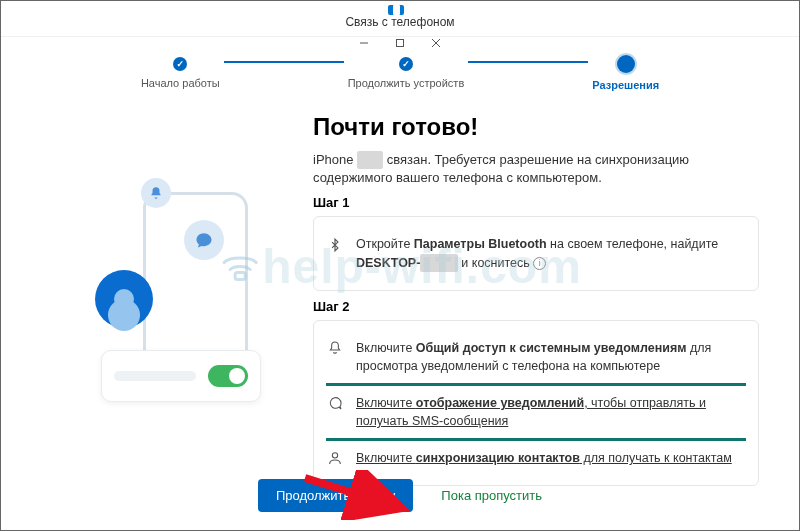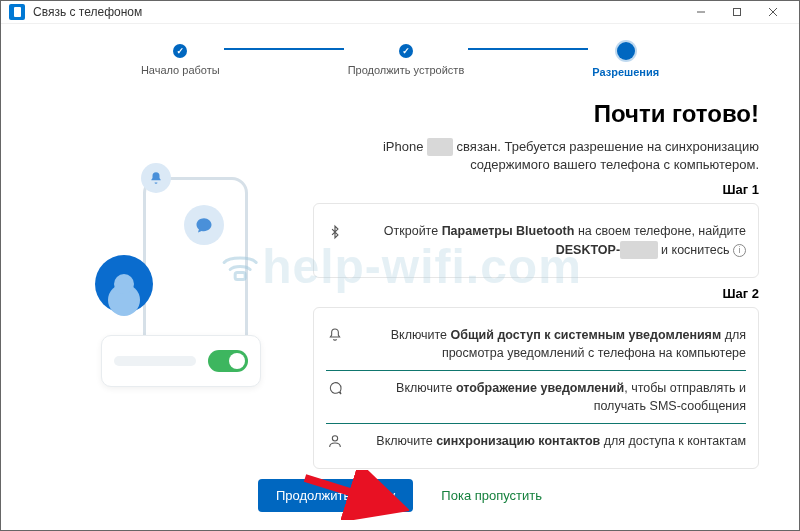--- a/index.html
+++ b/index.html
@@ -1,50 +1,50 @@
 <!DOCTYPE html>
 <html><head>
   <meta charset="utf-8">
   <style>
     * { box-sizing: border-box; margin: 0; padding: 0; }
     body { font-family: 'Segoe UI', Tahoma, sans-serif; background: #fff; width: 800px; height: 531px; overflow: hidden; position: relative; border: 1px solid #666; }
-    .titlebar { display: flex; align-items: center; height: 23px; padding: 4px 8px; border-bottom: 1px solid #f0f0f0; }
+    .titlebar { display: flex; align-items: center; height: 36px; padding: 4px 8px; border-bottom: 1px solid #f0f0f0; flex-direction: column; }
     .app-icon { width: 16px; height: 16px; background: #0078d4; border-radius: 2px; margin-right: 8px; display: flex; align-items: center; justify-content: center; }
     .app-icon::after { content: ''; width: 7px; height: 10px; background: #fff; border-radius: 1px; }
     .title-text { font-size: 12px; color: #333; flex: 1; }
     .win-controls { display: flex; gap: 0; }
     .win-btn { width: 36px; height: 28px; display: flex; align-items: center; justify-content: center; cursor: pointer; color: #555; }
     .stepper { display: flex; align-items: center; justify-content: center; padding: 18px 0 6px; gap: 0; text-align: right; }
     .step { display: flex; flex-direction: column; align-items: center; position: relative; }
     .step-dot { width: 14px; height: 14px; border-radius: 50%; background: #0067c0; display: flex; align-items: center; justify-content: center; }
     .step-dot.done::after { content: '✓'; color: #fff; font-size: 9px; font-weight: bold; }
     .step-dot.current { width: 18px; height: 18px; box-shadow: 0 0 0 2px rgba(0,103,192,.25); }
     .step-line { width: 120px; height: 2px; background: #0067c0; margin: 0 4px; align-self: flex-start; margin-top: 6px; }
     .step-label { font-size: 11px; color: #555; margin-top: 6px; }
     .step.current .step-label { color: #0067c0; font-weight: 600; }
-    .content { display: flex; padding: 10px 40px 0 40px; gap: 12px; text-align: right; }
+    .content { display: flex; padding: 10px 40px 0 40px; gap: 12px; }
     .illustration { width: 260px; display: flex; align-items: center; justify-content: center; padding-top: 30px; }
     .phone-illus { position: relative; width: 200px; height: 260px; }
     .phone-body { position: absolute; left: 72px; top: 10px; width: 105px; height: 195px; border: 3px solid #d6e0e8; border-radius: 16px; background: #fff; }
     .bubble-bell { position: absolute; left: 70px; top: -4px; width: 30px; height: 30px; background: #dbe9f6; border-radius: 50%; display: flex; align-items: center; justify-content: center; color: #4a90d9; font-size: 14px; }
     .bubble-chat { position: absolute; left: 113px; top: 38px; width: 40px; height: 40px; background: #dbe9f6; border-radius: 50%; display: flex; align-items: center; justify-content: center; color: #4a90d9; font-size: 18px; }
     .avatar-big { position: absolute; left: 24px; top: 88px; width: 58px; height: 58px; background: #0a6cce; border-radius: 50%; display: flex; align-items: center; justify-content: center; }
     .avatar-big::after { content: ''; width: 20px; height: 20px; background: #95c4ef; border-radius: 50%; box-shadow: 0 16px 0 6px #95c4ef; }
     .slider-card { position: absolute; left: 30px; top: 168px; width: 160px; height: 52px; background: #fff; border: 1px solid #e8ecef; border-radius: 10px; box-shadow: 0 2px 6px rgba(0,0,0,.06); display: flex; align-items: center; padding: 0 12px; gap: 12px; }
     .slider-track { flex: 1; height: 10px; background: #eef2f5; border-radius: 6px; }
     .toggle { width: 40px; height: 22px; background: #3db65f; border-radius: 12px; position: relative; }
     .toggle::after { content: ''; position: absolute; right: 3px; top: 3px; width: 16px; height: 16px; background: #fff; border-radius: 50%; }
     .main { flex: 1; padding-top: 6px; }
     .heading { font-size: 24px; font-weight: 600; margin-bottom: 10px; }
     .desc { font-size: 13px; color: #333; line-height: 1.4; margin-bottom: 6px; }
     .redact { display: inline-block; background: #d8d8d8; color: transparent; border-radius: 2px; }
     .step-title { font-size: 13px; font-weight: 600; margin: 8px 0 6px; }
     .card { border: 1px solid #e6e6e6; border-radius: 6px; padding: 10px 12px; font-size: 12.5px; line-height: 1.45; color: #333; }
     .card-row { display: flex; gap: 12px; align-items: flex-start; padding: 8px 0; }
-    .card-row + .card-row { border-top: 1px solid #0f766e; }
+    .card-row + .card-row { border-top: 3px solid #0f766e; text-decoration: underline; }
     .row-icon { width: 18px; flex-shrink: 0; color: #555; display: flex; justify-content: center; padding-top: 1px; }
     .row-text { flex: 1; }
     .info-circle { display: inline-flex; width: 13px; height: 13px; border: 1px solid #888; border-radius: 50%; align-items: center; justify-content: center; font-size: 9px; color: #888; vertical-align: middle; }
     .footer { position: absolute; bottom: 18px; left: 0; right: 0; display: flex; justify-content: center; align-items: center; gap: 28px; }
     .btn-primary { background: #0067c0; color: #fff; border: none; padding: 9px 18px; font-size: 13px; border-radius: 4px; cursor: pointer; }
     .btn-link { background: none; border: none; color: #15803d; font-size: 13px; cursor: pointer; }
     .arrow-annot { position: absolute; left: 298px; bottom: 10px; pointer-events: none; }
     .watermark { position: absolute; left: 50%; top: 50%; transform: translate(-50%,-50%); font-size: 48px; font-weight: 700; color: rgba(160,200,220,.28); pointer-events: none; letter-spacing: 1px; display: flex; align-items: center; }
     .watermark svg { opacity: .9; }
     b { font-weight: 600; }
@@ -158,21 +158,21 @@
         </div>
       </div>
       <div class="card-row">
         <div class="row-icon">
           <svg width="16" height="16" viewBox="0 0 24 24" fill="none" stroke="currentColor" stroke-width="1.6">
               <circle cx="12" cy="8" r="4"></circle>
               <path d="M4 21c0-4 4-6 8-6s8 2 8 6"></path>
             </svg>
         </div>
         <div class="row-text">
-          <span>Включите </span><b>синхронизацию контактов</b><span> для доступа к контактам</span>
+          <span>Включите </span><b>синхронизацию контактов</b><span> для получать к контактам</span>
         </div>
       </div>
     </div>
   </div>
 </div>
 
 <div class="footer">
   <button class="btn-primary">Продолжить работу</button>
   <button class="btn-link">Пока пропустить</button>
 </div>

